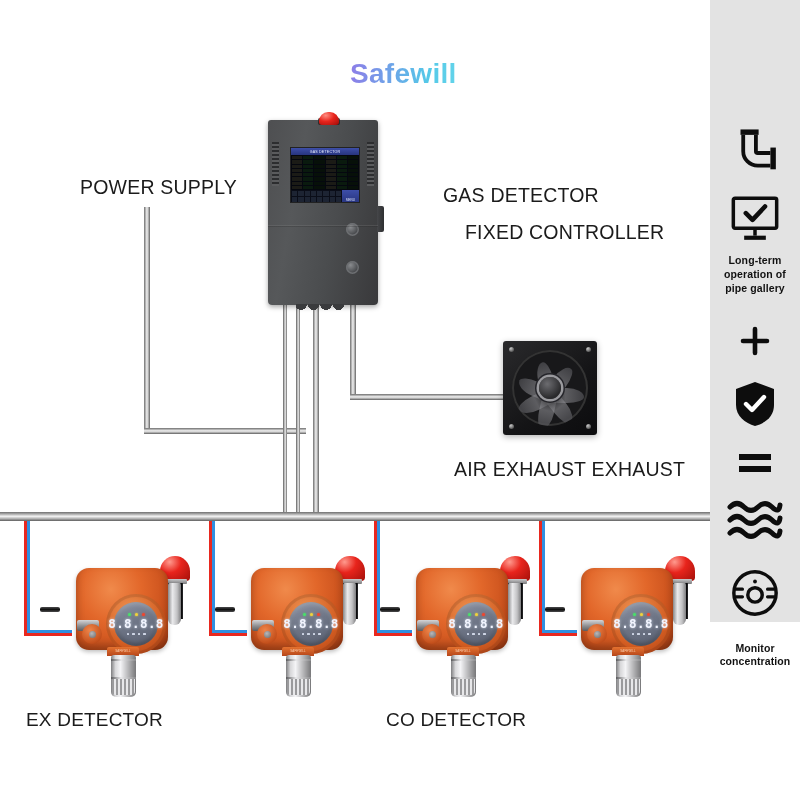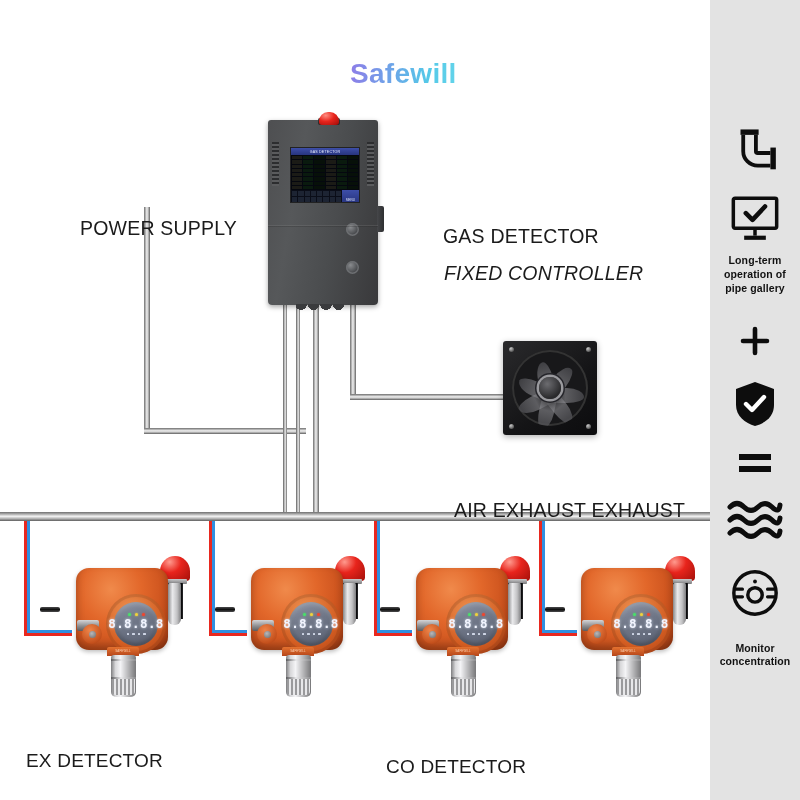--- a/index.html
+++ b/index.html
@@ -16,21 +16,21 @@
     position: absolute; left: 350px; top: 58px;
     font-size: 28px; font-weight: 600; letter-spacing: .3px;
     background: linear-gradient(95deg,#8e7ce8 0%,#6aa8e8 42%,#55c8e8 72%,#63d4ea 100%);
     -webkit-background-clip: text; background-clip: text;
     color: transparent; -webkit-text-fill-color: transparent;
   }
 
   
   .lbl {
     position: absolute; font-size: 19.5px; color: #1b1b1b;
-    font-weight: 400; white-space: nowrap; letter-spacing: .2px; margin-top: 41px;
+    font-weight: 400; white-space: nowrap; letter-spacing: .2px;
   }
   .lbl-sm { font-size: 19px; }
 
   
   .pipe-v, .pipe-h {
     position: absolute;
   }
   .pipe-v {
     background: linear-gradient(to right,#6f6f6f 0%,#a9a9a9 22%,#f2f2f2 48%,#bdbdbd 70%,#636363 100%);
   }
@@ -206,21 +206,21 @@
     background: linear-gradient(to right,#2a2a2c,#0b0b0d,#2a2a2c); }
   .det-alarm .stem-l { left: 8px; } .det-alarm .stem-r { left: 22px; }
   .det-alarm .tube {
     position:absolute; left: 10px; top: 27px; width: 13px; height: 42px;
     background: linear-gradient(to right,#9a9a9c 0%,#eaeaec 35%,#c2c2c4 70%,#7e7e80 100%);
     border-radius: 2px 2px 6px 6px; }
   .det-alarm .arm { position:absolute; left: -16px; top: 40px; width: 20px; height: 9px;
     background: linear-gradient(to bottom,#ef854a,#bd4a1a); border-radius:2px; }
 
   
-  .sidebar { position:absolute; right: 0; top: 0; width: 90px; height: 800px;
+  .sidebar { position:absolute; right: 0; top: 0; width: 90px; height: 622px;
     background:#e3e3e3; display:flex; flex-direction:column; align-items:center; }
   .sb-icon { color:#0d0d0d; display:flex; align-items:center; justify-content:center; }
   .sb-cap { font-size: 10.5px; font-weight: 700; color:#111; text-align:center;
     line-height: 1.32; letter-spacing:.1px; }
 </style>
 </head>
 <body>
 
 <div id="stage">
 
@@ -376,21 +376,21 @@
       <div class="blade" style="transform:rotate(153deg);"></div>
       <div class="blade" style="transform:rotate(204deg);"></div>
       <div class="blade" style="transform:rotate(255deg);"></div>
       <div class="blade" style="transform:rotate(306deg);"></div>
       <div class="fan-hub"></div>
     </div>
   </div>
 
   <div class="lbl" style="left:80px; top:176px;">POWER SUPPLY</div>
   <div class="lbl" style="left:443px; top:184px;">GAS DETECTOR</div>
-  <div class="lbl" style="left:444px; top:221px;font-style:italic;">FIXED CONTROLLER</div>
+  <div class="lbl" style="left:465px; top:221px;">FIXED CONTROLLER</div>
   <div class="lbl" style="left:454px; top:458px;">AIR EXHAUST EXHAUST</div>
 
   <div class="detector" style="left:58px; top:552px;">
     <div class="det-alarm">
       <div class="arm"></div>
       <div class="dome"></div>
       <div class="collar"></div>
       <div class="stem-l"></div>
       <div class="stem-r"></div>
       <div class="tube"></div>
@@ -525,21 +525,21 @@
       </div>
     </div>
     <div class="det-neck">
         <span>SAFEWILL</span>
       </div>
     <div class="det-probe">
       <div class="ring" style="top:4px;"></div>
         <div class="ring" style="top:22px;"></div>
       <div class="mesh"></div>
     </div>
-    <div class="lbl lbl-sm" style="left:-12px; top:163px;">CO DETECTOR</div>
+    <div class="lbl lbl-sm" style="left:-12px; top:157px;">CO DETECTOR</div>
   </div>
 
   <div class="detector" style="left:563px; top:552px;">
     <div class="det-alarm">
       <div class="arm"></div>
       <div class="dome"></div>
       <div class="collar"></div>
       <div class="stem-l"></div>
       <div class="stem-r"></div>
       <div class="tube"></div>

